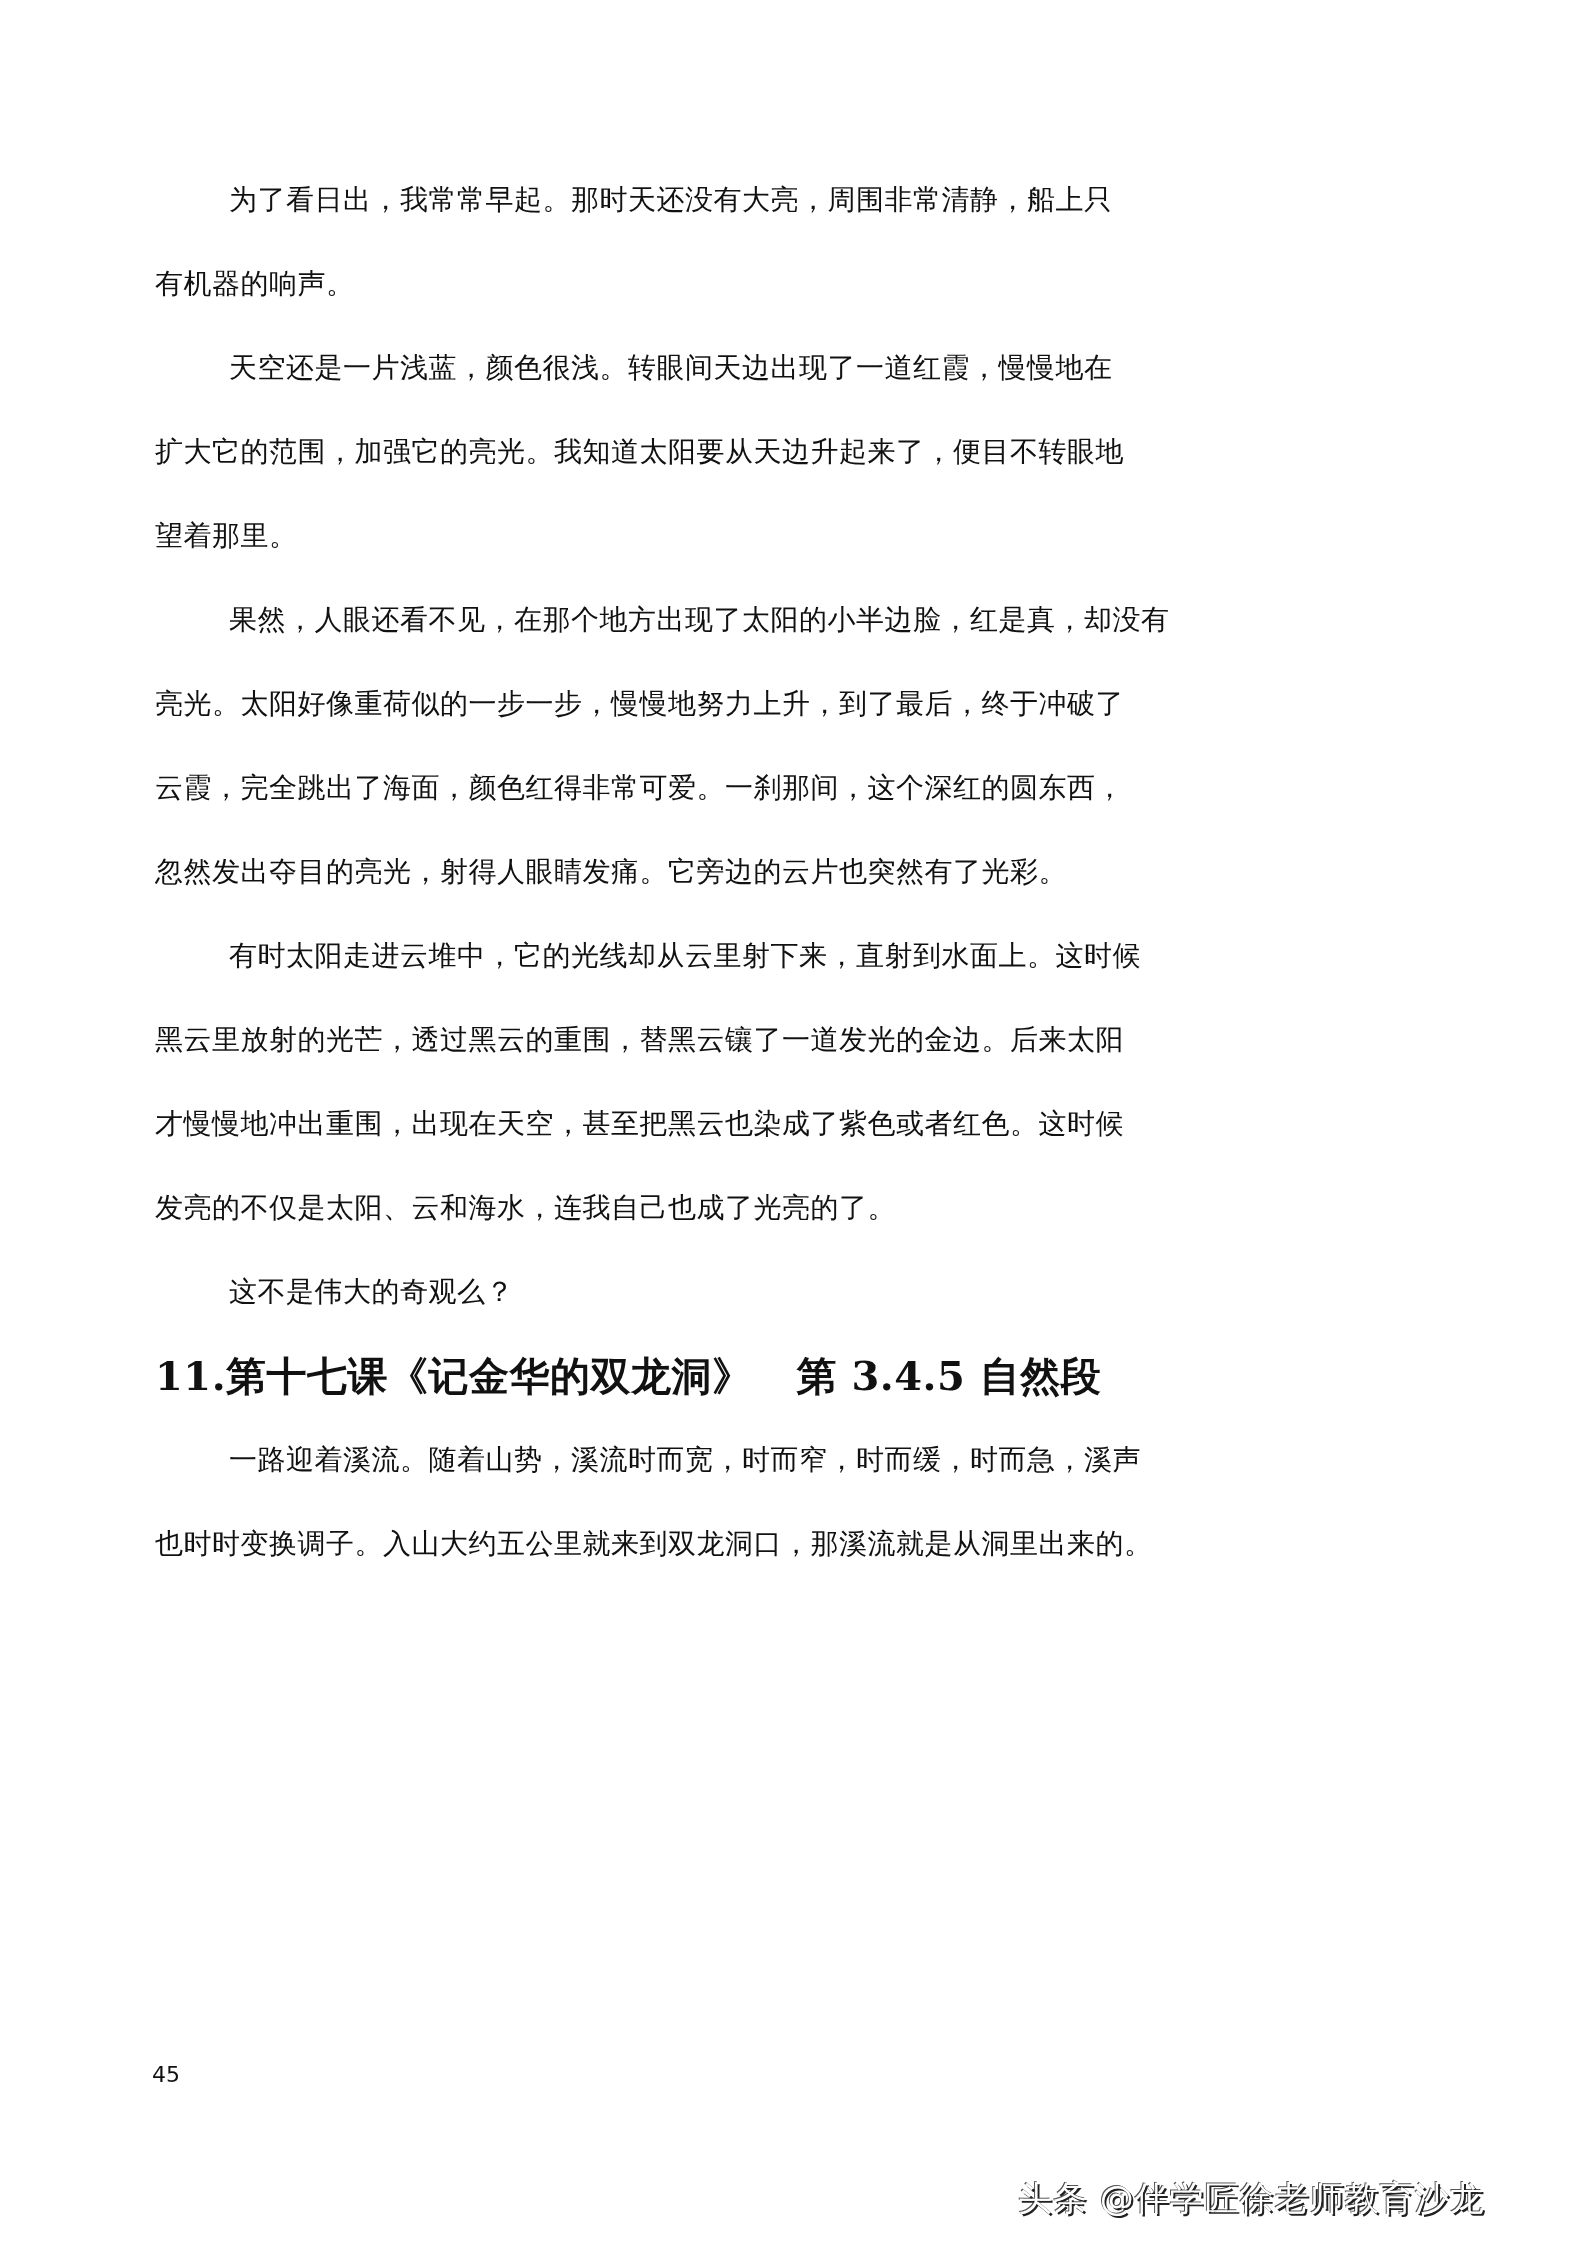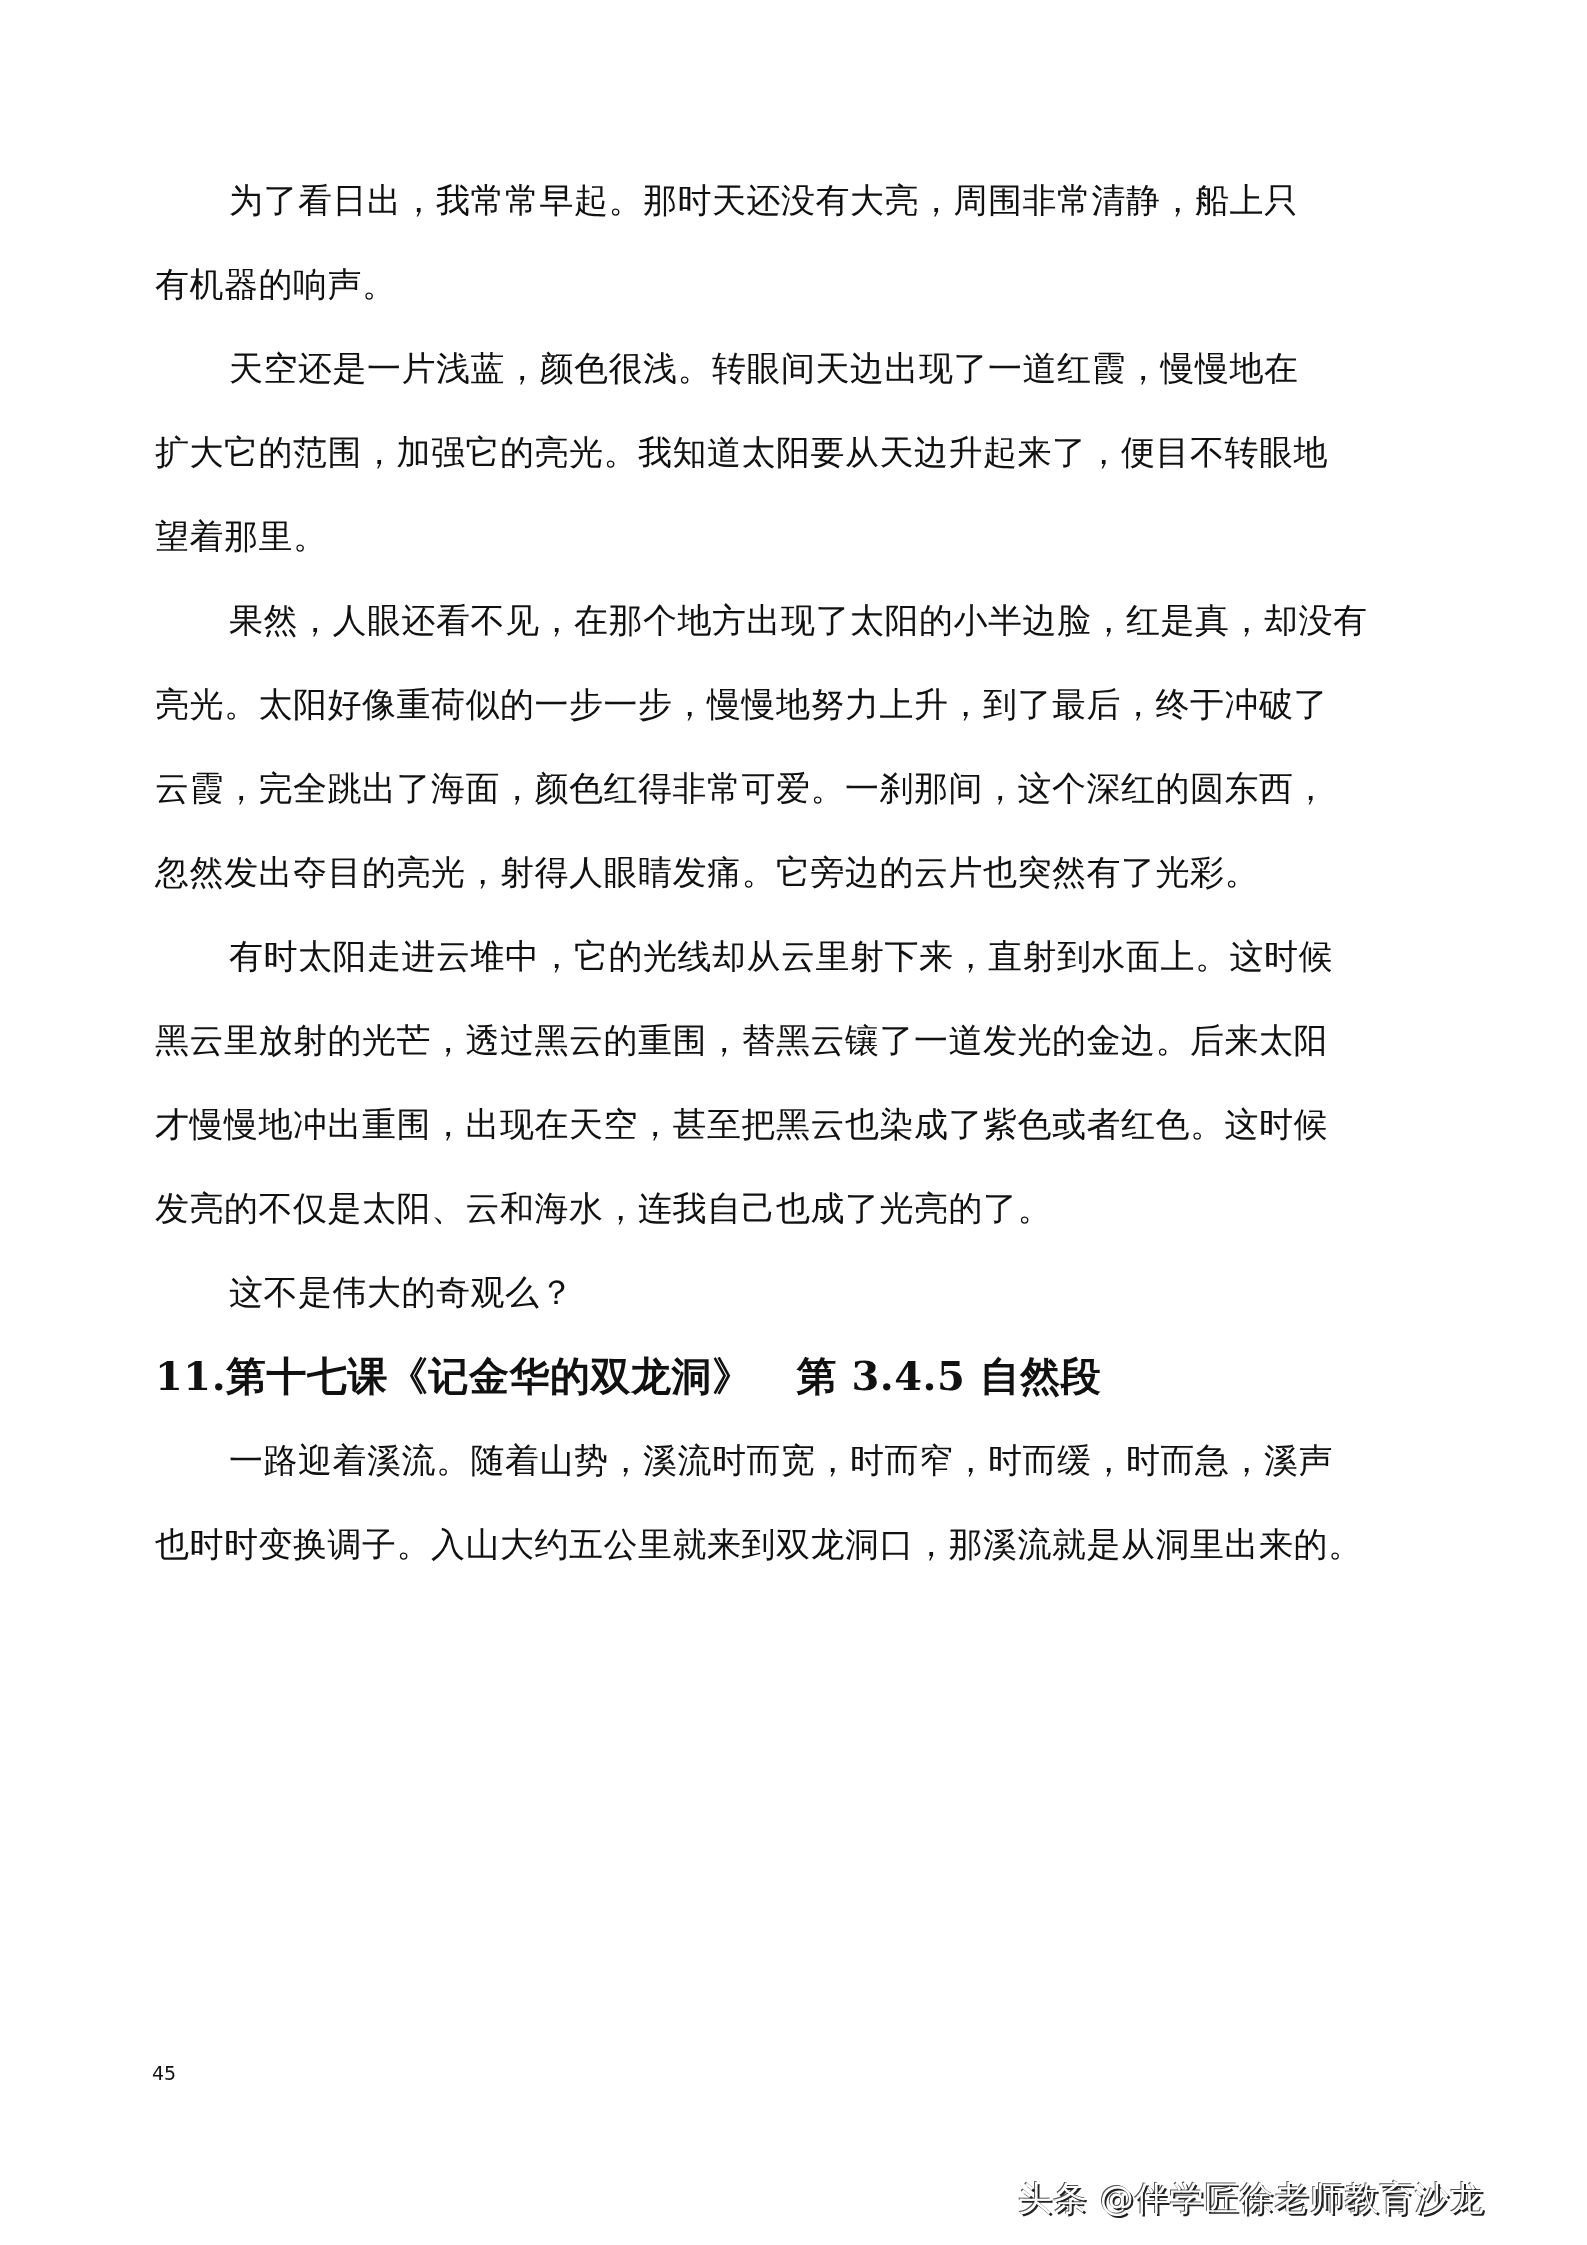--- a/index.html
+++ b/index.html
@@ -19,21 +19,21 @@
       position: absolute;
       left: 155px;
       top: 158px;
       width: 1300px;
     }
     .para {
       margin: 0;
     }
     .line {
       display: block;
-      font-size: 34px;
+      font-size: 28px;
       line-height: 84px;
       height: 84px;
       white-space: nowrap;
       letter-spacing: 0.5px;
     }
     .line.indent {
       padding-left: 74px;
     }
     .heading {
       display: block;
@@ -46,21 +46,21 @@
     }
     .heading .gap {
       display: inline-block;
       width: 44px;
     }
     .page-number {
       position: absolute;
       left: 152px;
       top: 2062px;
       font-family: "DejaVu Sans", "Liberation Sans", sans-serif;
-      font-size: 19px;
+      font-size: 22px;
       color: #111111;
       text-align: right;
     }
     .watermark {
       position: absolute;
       left: 1018px;
       top: 2160px;
       font-family: "DejaVu Sans", "Liberation Sans", sans-serif;
       font-size: 34px;
       color: #ffffff;

